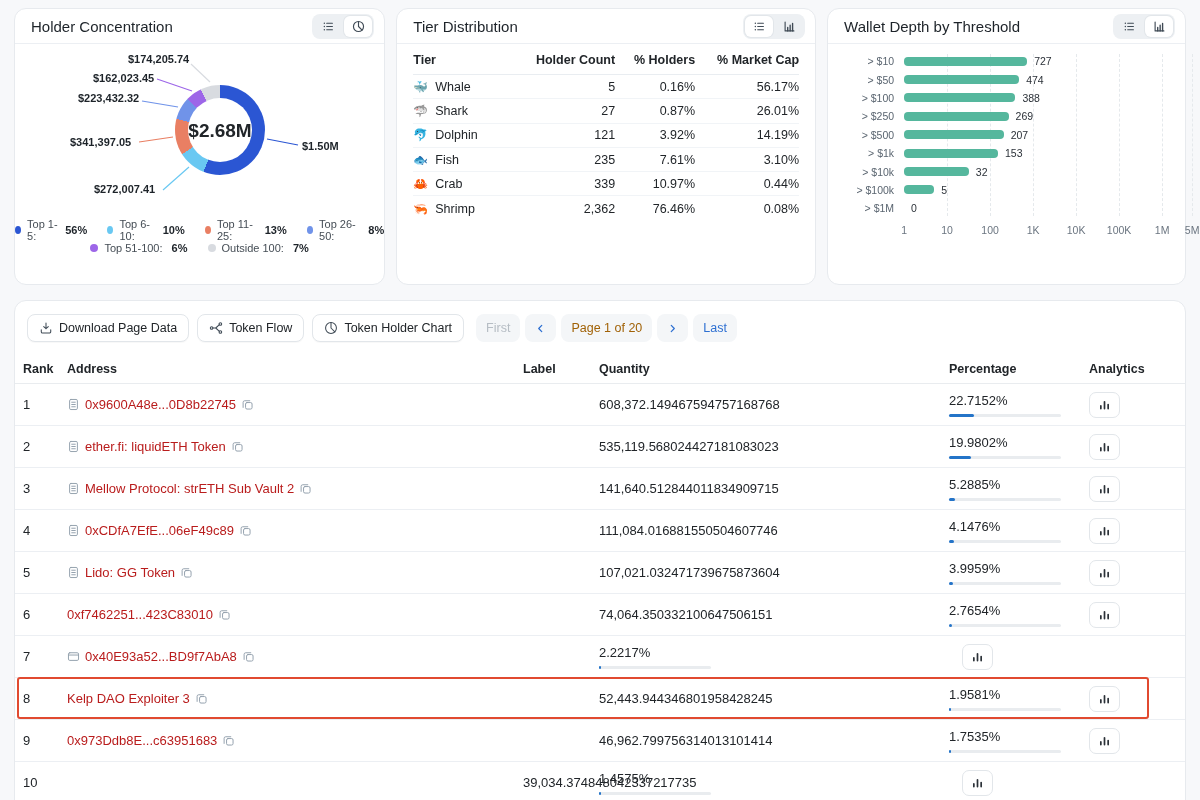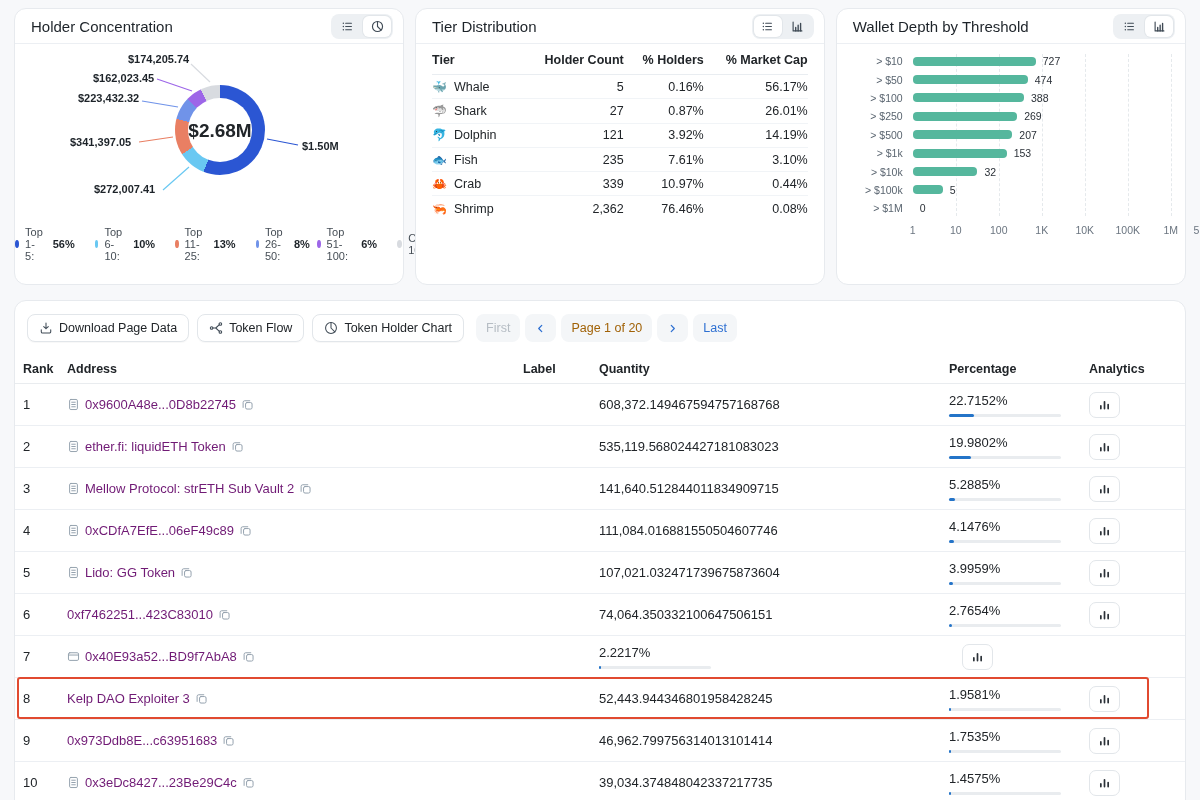--- a/index.html
+++ b/index.html
@@ -23,21 +23,21 @@
 
   
   .hc-chart { position:relative; height:170px; }
   .donut { position:absolute; left:160px; top:41px; width:90px; height:90px; border-radius:50%; }
   .donut::after { content:""; position:absolute; left:13px; top:13px; width:64px; height:64px;
     border-radius:50%; background:#fff; }
   .donut-center { position:absolute; left:205px; top:87px; transform:translate(-50%,-50%);
     font-size:19px; font-weight:700; z-index:2; }
   .donut-label { position:absolute; font-size:11px; font-weight:700; color:#1d2329; white-space:nowrap; }
   .donut-lines { position:absolute; left:0; top:0; pointer-events:none; }
-  .legend { display:flex; flex-direction:row; align-items:center; gap:7px; margin-top:12px; }
+  .legend { display:flex; flex-direction:column; align-items:center; margin-top:4px; }
   .legend-row { display:flex; gap:20px; }
   .legend-item { display:flex; align-items:center; gap:6px; font-size:11px; color:#454d55; }
   .legend-dot { width:8px; height:8px; border-radius:50%; }
   .legend-item b { color:#1d2329; }
 
   
   .tier-table { padding:2px 16px 0; }
   .tier-hrow, .tier-row { display:grid; grid-template-columns:1fr 88px 80px 104px;
     align-items:center; font-size:12.5px; }
   .tier-hrow { height:29px; font-weight:700; border-bottom:1px solid #e9edf1; }
@@ -77,21 +77,21 @@
   .pgbtn svg { width:11px; height:11px; stroke:#2e70d2; fill:none; stroke-width:1.8;
     stroke-linecap:round; stroke-linejoin:round; }
 
   .hgrid { display:grid; grid-template-columns:44px 456px 76px 350px 127px 1fr;
     align-items:center; padding-left:8px; }
   .hhead { height:30px; border-bottom:1px solid #e9ecef; font-size:12.5px; font-weight:700; }
   .hrow { height:42px; border-bottom:1px solid #eceff3; position:relative; font-size:13px; }
   .hrow.hl::after { content:""; position:absolute; left:2px; right:36px; top:-1px; bottom:0;
     border:2px solid #e14a30; border-radius:3px; pointer-events:none; }
   .addr-cell { display:flex; align-items:center; gap:5px; min-width:0; }
-  .addr-link { color:#701a75; text-decoration:none; white-space:nowrap; cursor:pointer; }
+  .addr-link { color:#b91c1c; text-decoration:none; white-space:nowrap; cursor:pointer; }
   .icn { display:inline-flex; color:#93a0ad; }
   .icn svg { width:13px; height:13px; stroke:currentColor; fill:none; stroke-width:1.2;
     stroke-linecap:round; stroke-linejoin:round; }
   .icn.copy { cursor:pointer; }
   .pct-cell { display:flex; flex-direction:column; gap:6px; }
   .pct-val { font-size:13px; color:#212529; }
   .pct-track { width:112px; height:3px; border-radius:2px; background:#e9ecef; }
   .pct-fill { height:3px; border-radius:2px; background:#2474c8; }
   .an-btn { margin-left:13px; width:31px; height:26px; background:#fff; border:1px solid #e2e6ea;
     border-radius:7px; display:flex; align-items:center; justify-content:center; cursor:pointer;
@@ -709,35 +709,20 @@
         <button class="an-btn">
           <span class="icn" style="color: rgb(43, 49, 56);">
             <svg viewBox="0 0 16 16">
               <path d="M3.5 13V9.8M8 13V4.6M12.5 13V8" stroke-width="2.1"></path>
             </svg>
           </span>
         </button>
       </div>
       <div class="hgrid hrow">
         <span>10</span>
-        <div class="addr-cell">
-          <span class="icn">
-            <svg viewBox="0 0 16 16">
-              <rect x="3.2" y="1.8" width="9.6" height="12.4" rx="1.6"></rect>
-              <path d="M5.8 5.2h4.4M5.8 8h4.4M5.8 10.8h4.4"></path>
-            </svg>
-          </span>
-          <a class="addr-link">0x3eDc8427...23Be29C4c</a>
-          <span class="icn copy">
-            <svg viewBox="0 0 16 16">
-              <rect x="5.6" y="5.6" width="8" height="8" rx="1.8"></rect>
-              <path d="M10.8 3.4H4.6a2 2 0 0 0-2 2v6.2"></path>
-            </svg>
-          </span>
-        </div>
         <span></span>
         <span>39,034.374848042337217735</span>
         <div class="pct-cell">
           <span class="pct-val">1.4575%</span>
           <div class="pct-track">
             <div class="pct-fill" style="width: 1.4575%;"></div>
           </div>
         </div>
         <button class="an-btn">
           <span class="icn" style="color: rgb(43, 49, 56);">

